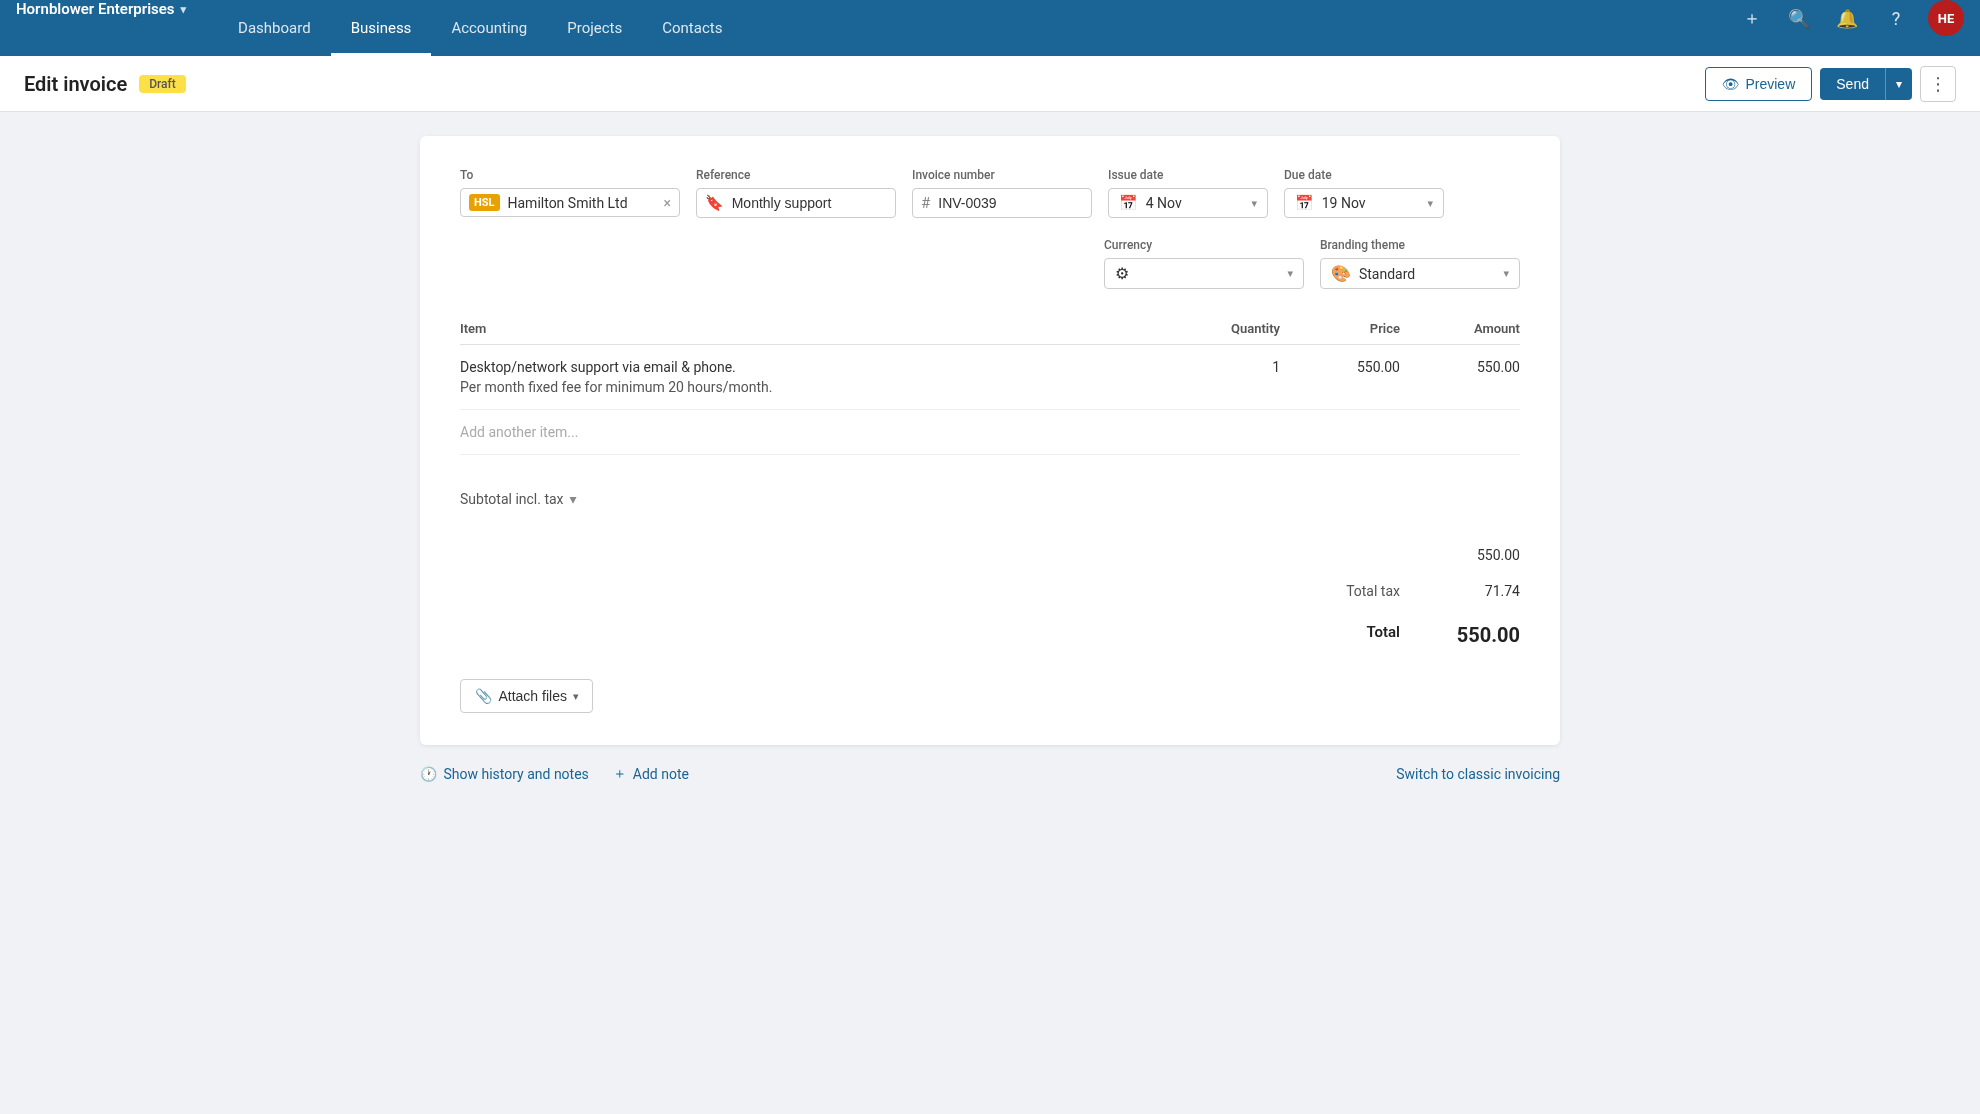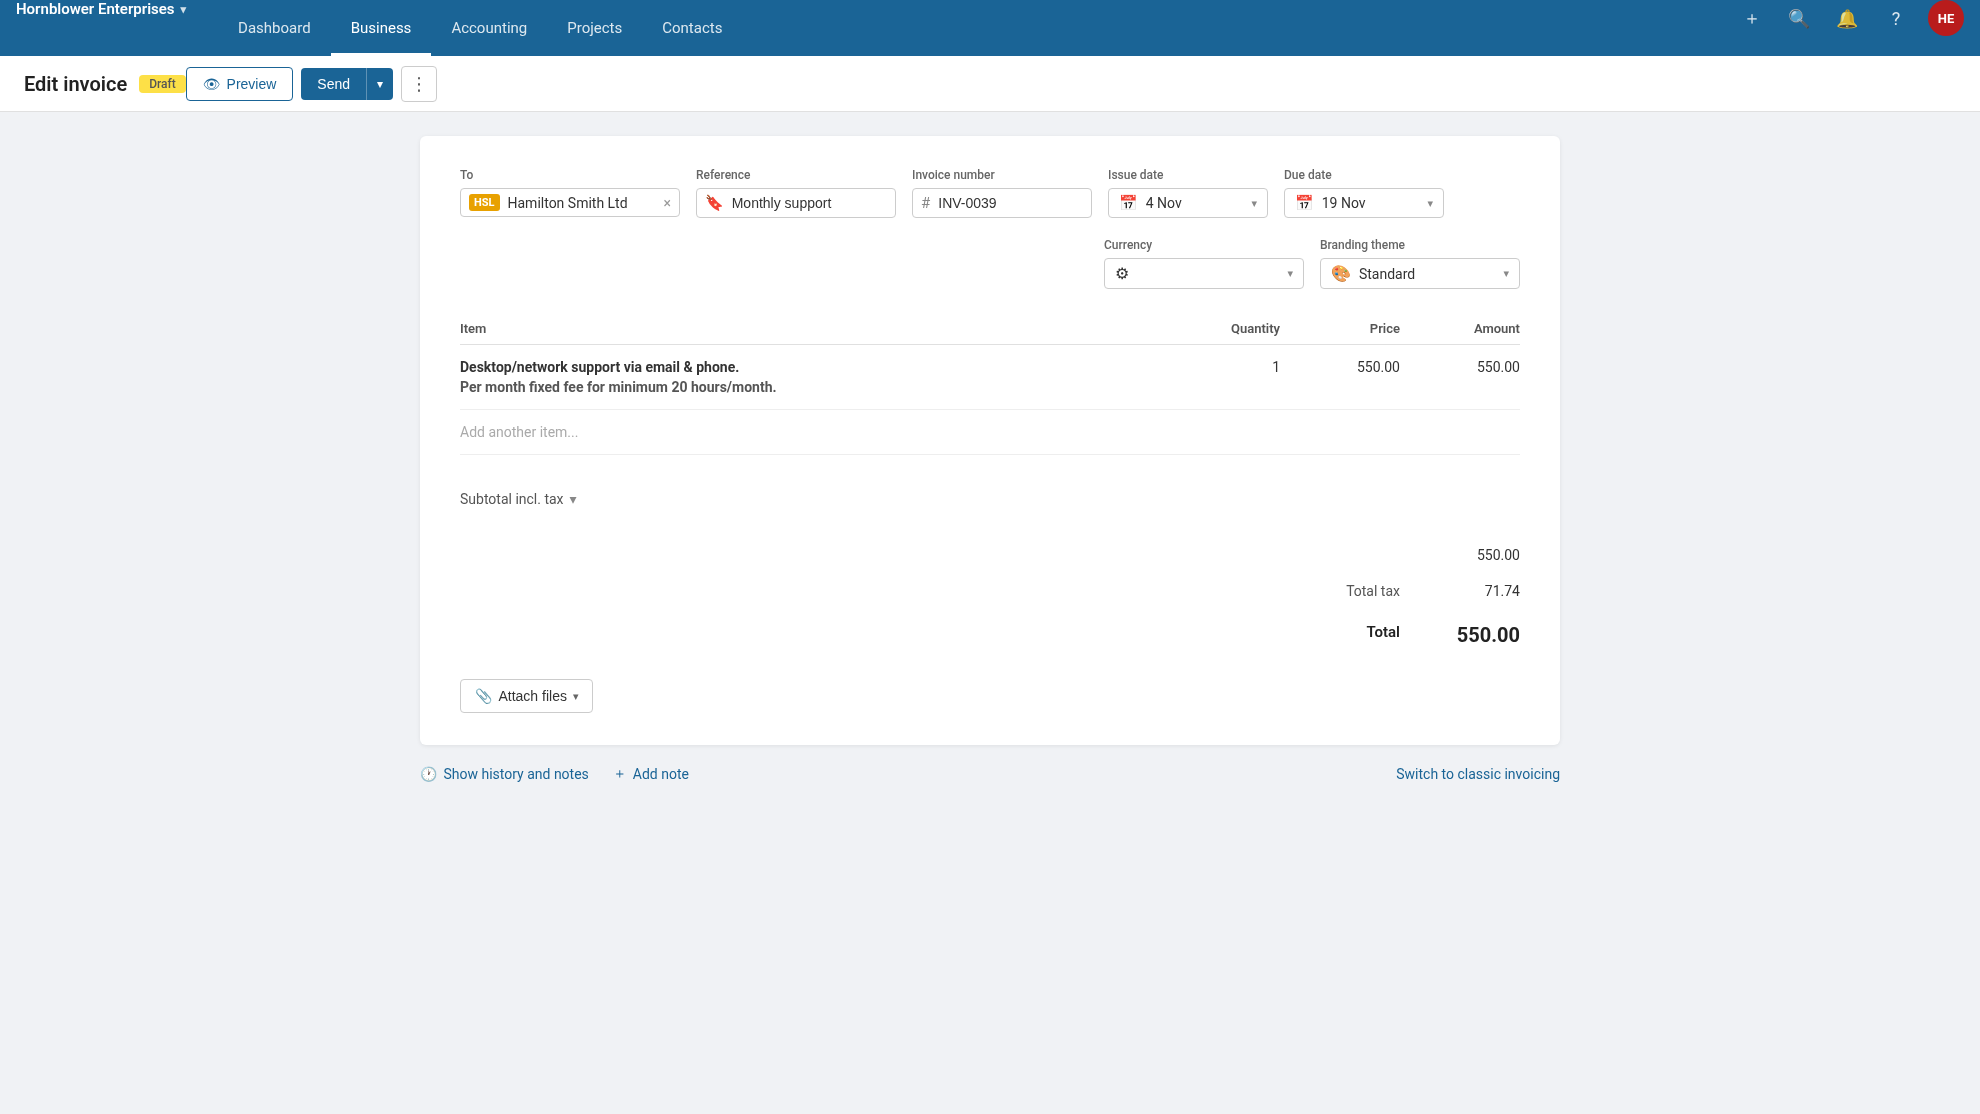--- a/index.html
+++ b/index.html
@@ -48,21 +48,21 @@
       font-weight: 700; font-size: 13px; cursor: pointer;
     }
 
     
     .sub-header {
       background: #fff;
       border-bottom: 1px solid #e0e0e0;
       padding: 0 24px;
       height: 56px;
       display: flex; align-items: center;
-      justify-content: flex-start;
+      justify-content: space-between;
     }
     .sub-header .title-area { display: flex; align-items: center; gap: 12px; }
     .sub-header .page-title { font-size: 20px; font-weight: 600; color: #222; }
     .draft-badge {
       background: #fde047; color: #555;
       border-radius: 4px; padding: 2px 10px;
       font-size: 12px; font-weight: 500;
     }
     .sub-header .actions { display: flex; align-items: center; gap: 8px; }
     .btn-preview {
@@ -198,21 +198,21 @@
     .line-items-header .col-price,
     .line-items-header .col-amount { text-align: right; }
 
     .line-item-row {
       display: grid;
       grid-template-columns: 1fr 120px 120px 120px;
       padding: 14px 0;
       border-bottom: 1px solid #eee;
       align-items: start;
     }
-    .line-item-desc { font-size: 14px; color: #333; font-weight: bold; }
+    .line-item-desc { font-size: 14px; color: #333; }
     .line-item-desc .desc-line { margin-bottom: 4px; }
     .line-item-desc .desc-sub { color: #555; }
     .line-item-qty,
     .line-item-price,
     .line-item-amount { text-align: right; font-size: 14px; color: #333; }
 
     .add-item-row {
       padding: 14px 0;
       border-bottom: 1px solid #eee;
     }

